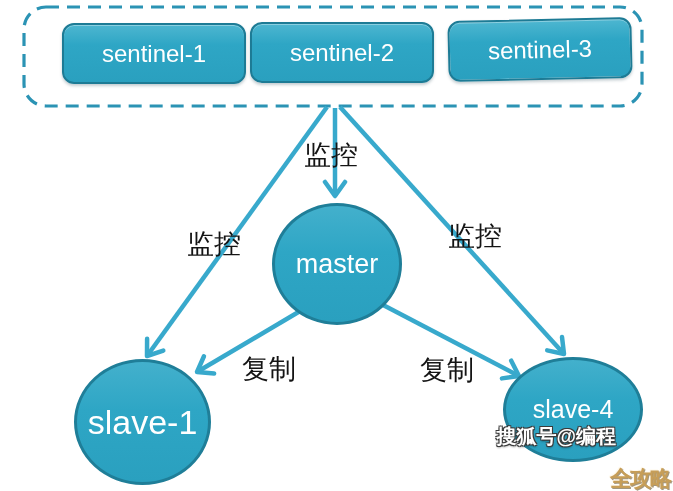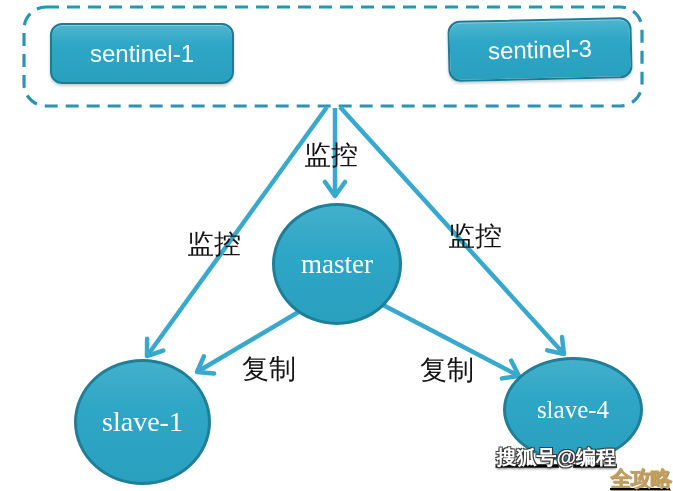--- a/index.html
+++ b/index.html
@@ -9,48 +9,47 @@
   }
   .edges{position:absolute;left:0;top:0;z-index:1;}
   
   .snode{
     position:absolute;z-index:2;display:flex;align-items:center;justify-content:center;
     width:180px;height:57px;border-radius:12px;color:#fff;font-size:24px;
     background:linear-gradient(180deg,#4db6d0 0%,#2ea6c5 35%,#2aa0bf 100%);
     border:2px solid #1d7b95;
     box-shadow:inset 0 1px 0 rgba(255,255,255,.35), 0 2px 3px rgba(20,60,75,.25);
   }
-  #sentinel-1{left:50px;top:23px;}
+  #sentinel-1{left:62px;top:23px;}
   #sentinel-2{left:250px;top:22px;}
   #sentinel-3{left:448px;top:19px;transform:rotate(-1.3deg);}
   
   .cnode{
     position:absolute;z-index:2;display:flex;align-items:center;justify-content:center;
     color:#fff;border-radius:50%;
     background:linear-gradient(180deg,#43b0cc 0%,#2ea6c5 40%,#2aa0bf 100%);
     border:3px solid #1f7e98;
-    font-family:Liberation Serif, serif;
   }
   #master{left:272px;top:203px;width:124px;height:116px;font-size:27px;}
-  #slave-1{left:74px;top:359px;width:131px;height:120px;font-size:28px;}
+  #slave-1{left:74px;top:359px;width:131px;height:120px;font-size:34px;}
   #slave-2{left:503px;top:357px;width:134px;height:99px;font-size:25px;}
   
   .elabel{
     position:absolute;z-index:3;font-size:27px;line-height:1;color:#141414;
     font-family:Liberation Serif, serif;white-space:nowrap;
   }
   #lbl-monitor-center{left:304px;top:142px;}
   #lbl-monitor-left{left:187px;top:231px;}
   #lbl-monitor-right{left:448px;top:223px;}
   #lbl-copy-left{left:242px;top:356px;}
   #lbl-copy-right{left:420px;top:357px;}
   
   .watermark{
     position:absolute;z-index:4;right:3px;bottom:1px;
-    display:flex;align-items:center;white-space:nowrap;text-decoration:underline;
+    display:flex;align-items:flex-start;white-space:nowrap;
   }
   .wm-prefix{
     font-size:20px;font-weight:bold;color:#ffffff;line-height:1.2;
     text-shadow:-1px -1px 0 #3a3a3a,1px -1px 0 #3a3a3a,-1px 1px 0 #3a3a3a,1px 1px 0 #3a3a3a,0 2px 2px rgba(0,0,0,.35);
   }
   .wm-suffix{
     font-size:22px;font-weight:bold;color:#c79e58;line-height:1;margin-left:-6px;
     letter-spacing:-2px;
     text-shadow:1px 1px 0 rgba(90,65,20,.55),-1px -1px 0 rgba(255,240,210,.4);
     margin-top:44px;
@@ -73,20 +72,23 @@
     <line x1="335" y1="108" x2="335" y2="196" stroke="#38a9cc" stroke-width="4.5" marker-end="url(#arw)"></line>
     <line x1="327" y1="107" x2="147" y2="356" stroke="#38a9cc" stroke-width="4.5" marker-end="url(#arw)"></line>
     <line x1="340" y1="107" x2="564" y2="354" stroke="#38a9cc" stroke-width="4.5" marker-end="url(#arw)"></line>
     <line x1="312" y1="304" x2="197" y2="372" stroke="#38a9cc" stroke-width="4.5" marker-end="url(#arw)"></line>
     <line x1="362" y1="294" x2="519" y2="376" stroke="#38a9cc" stroke-width="4.5" marker-end="url(#arw)"></line>
   </svg>
 
   <div class="snode" id="sentinel-1">
     <span>sentinel-1</span>
   </div>
+  <div class="snode" id="sentinel-2">
+    <span>sentinel-2</span>
+  </div>
   <div class="snode" id="sentinel-3">
     <span>sentinel-3</span>
   </div>
 
   <div class="cnode" id="master">
     <span>master</span>
   </div>
   <div class="cnode" id="slave-1">
     <span>slave-1</span>
   </div>

